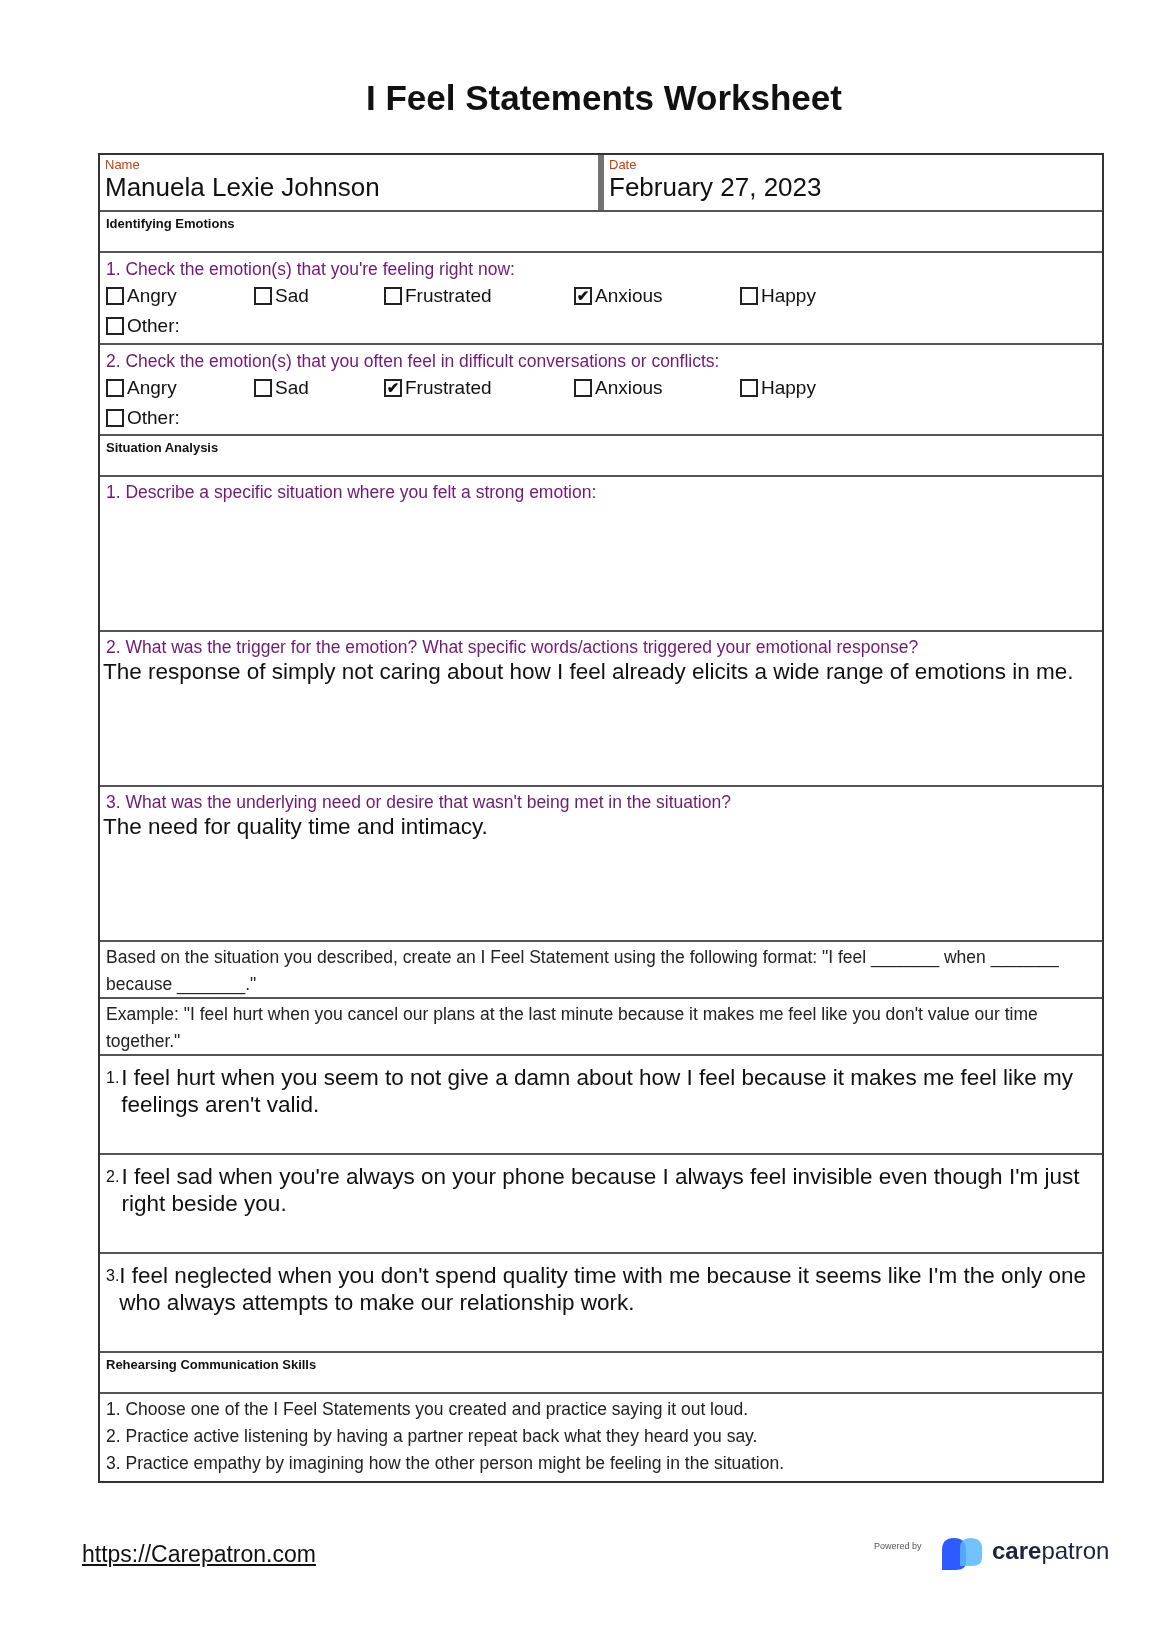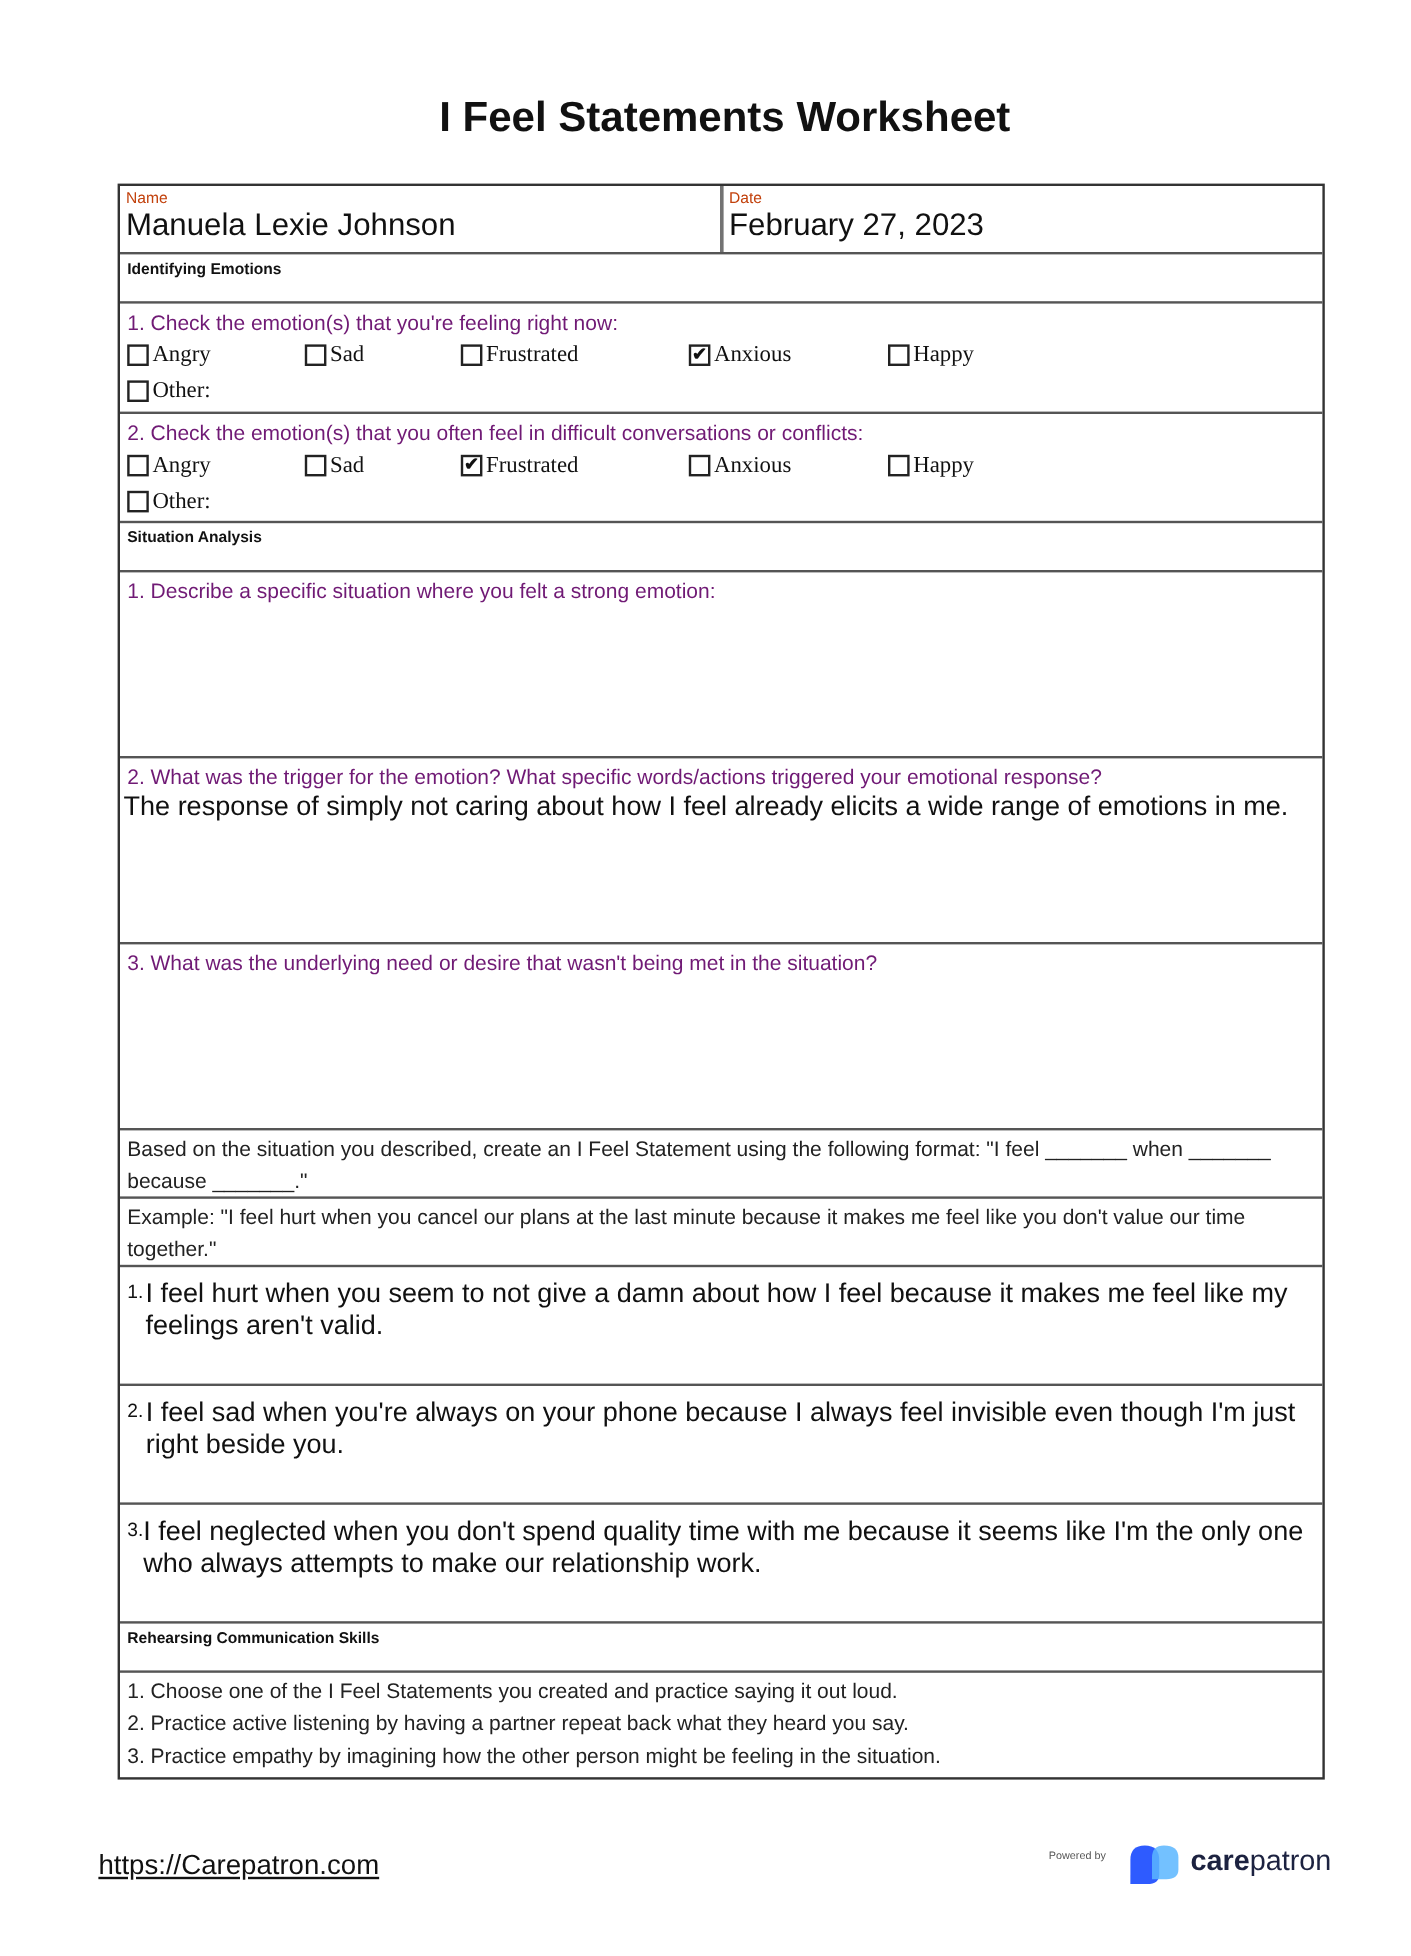--- a/index.html
+++ b/index.html
@@ -4,25 +4,25 @@
 <style>
   html,body{margin:0;padding:0;background:#fff;}
   body{width:1176px;height:1630px;position:relative;font-family:"Liberation Sans",sans-serif;color:#111;overflow:hidden;}
   .title{position:absolute;top:78px;left:0;width:1208px;text-align:center;font-weight:bold;font-size:35px;color:#111;}
   .sheet{position:absolute;left:98px;top:153px;width:1006px;border:2px solid #333;box-sizing:border-box;}
   .row{border-bottom:2px solid #555;box-sizing:border-box;position:relative;}
   .row:last-child{border-bottom:none;}
   .hdr{font-weight:bold;font-size:13px;padding:4px 6px;height:41px;box-sizing:border-box;}
   .namedate{display:flex;height:57px;}
   .cell{flex:1;padding:2px 5px;box-sizing:border-box;}
-  .cell+.cell{border-left:3px solid #737373;}
+  .cell+.cell{border-left:6px solid #737373;}
   .lbl{font-size:13px;color:#c2410c;}
   .val{font-size:26px;line-height:30px;}
   .q{font-size:17.5px;color:#701a75;padding:4px 6px 0 6px;line-height:24px;}
-  .checks{display:flex;padding:0 6px;font-size:19px;line-height:30px;font-family:Liberation Serif, serif;}
+  .checks{display:flex;padding:0 6px;font-size:19px;line-height:30px;}
   .ck{display:flex;align-items:center;}
   .box{width:18px;height:18px;border:2px solid #222;box-sizing:border-box;margin-right:3px;font-size:15px;line-height:14px;text-align:center;font-weight:bold;}
   .ans{font-size:22.5px;line-height:27px;padding:0 3px;color:#111;}
   .stmt{display:flex;font-size:22.5px;line-height:27px;padding:8px 6px 0 6px;}
   .stmt .num{font-size:16px;width:18px;}
   .small{font-size:17.5px;line-height:27px;padding:2px 6px;color:#222;}
   .footer-link{position:absolute;left:82px;top:1541px;font-size:23px;text-decoration:underline;color:#111;}
   .powered{position:absolute;left:874px;top:1541px;font-size:9px;color:#555;}
   .logo{position:absolute;left:938px;top:1536px;width:50px;height:36px;}
   .brand{position:absolute;left:992px;top:1537px;font-size:24px;color:#1c2240;}
@@ -115,20 +115,21 @@
 
   <div class="row" style="height:155px">
     <div class="q" style="line-height:22px">1. Describe a specific situation where you felt a strong emotion:</div>
   </div>
   <div class="row" style="height:155px">
     <div class="q" style="line-height:22px">2. What was the trigger for the emotion? What specific words/actions triggered your emotional response?</div>
     <div class="ans">The response of simply not caring about how I feel already elicits a wide range of emotions in me.</div>
   </div>
   <div class="row" style="height:155px">
     <div class="q" style="line-height:22px">3. What was the underlying need or desire that wasn't being met in the situation?</div>
+    <div class="ans">The need for quality time and intimacy.</div>
   </div>
 
   <div class="row small" style="height:57px">Based on the situation you described, create an I Feel Statement using the following format: "I feel _______ when _______ because _______."</div>
   <div class="row small" style="height:57px">Example: "I feel hurt when you cancel our plans at the last minute because it makes me feel like you don't value our time together."</div>
 
   <div class="row" style="height:99px">
     <div class="stmt">
         <span class="num">1.</span>
         <span>I feel hurt when you seem to not give a damn about how I feel because it makes me feel like my feelings aren't valid.</span>
       </div>

